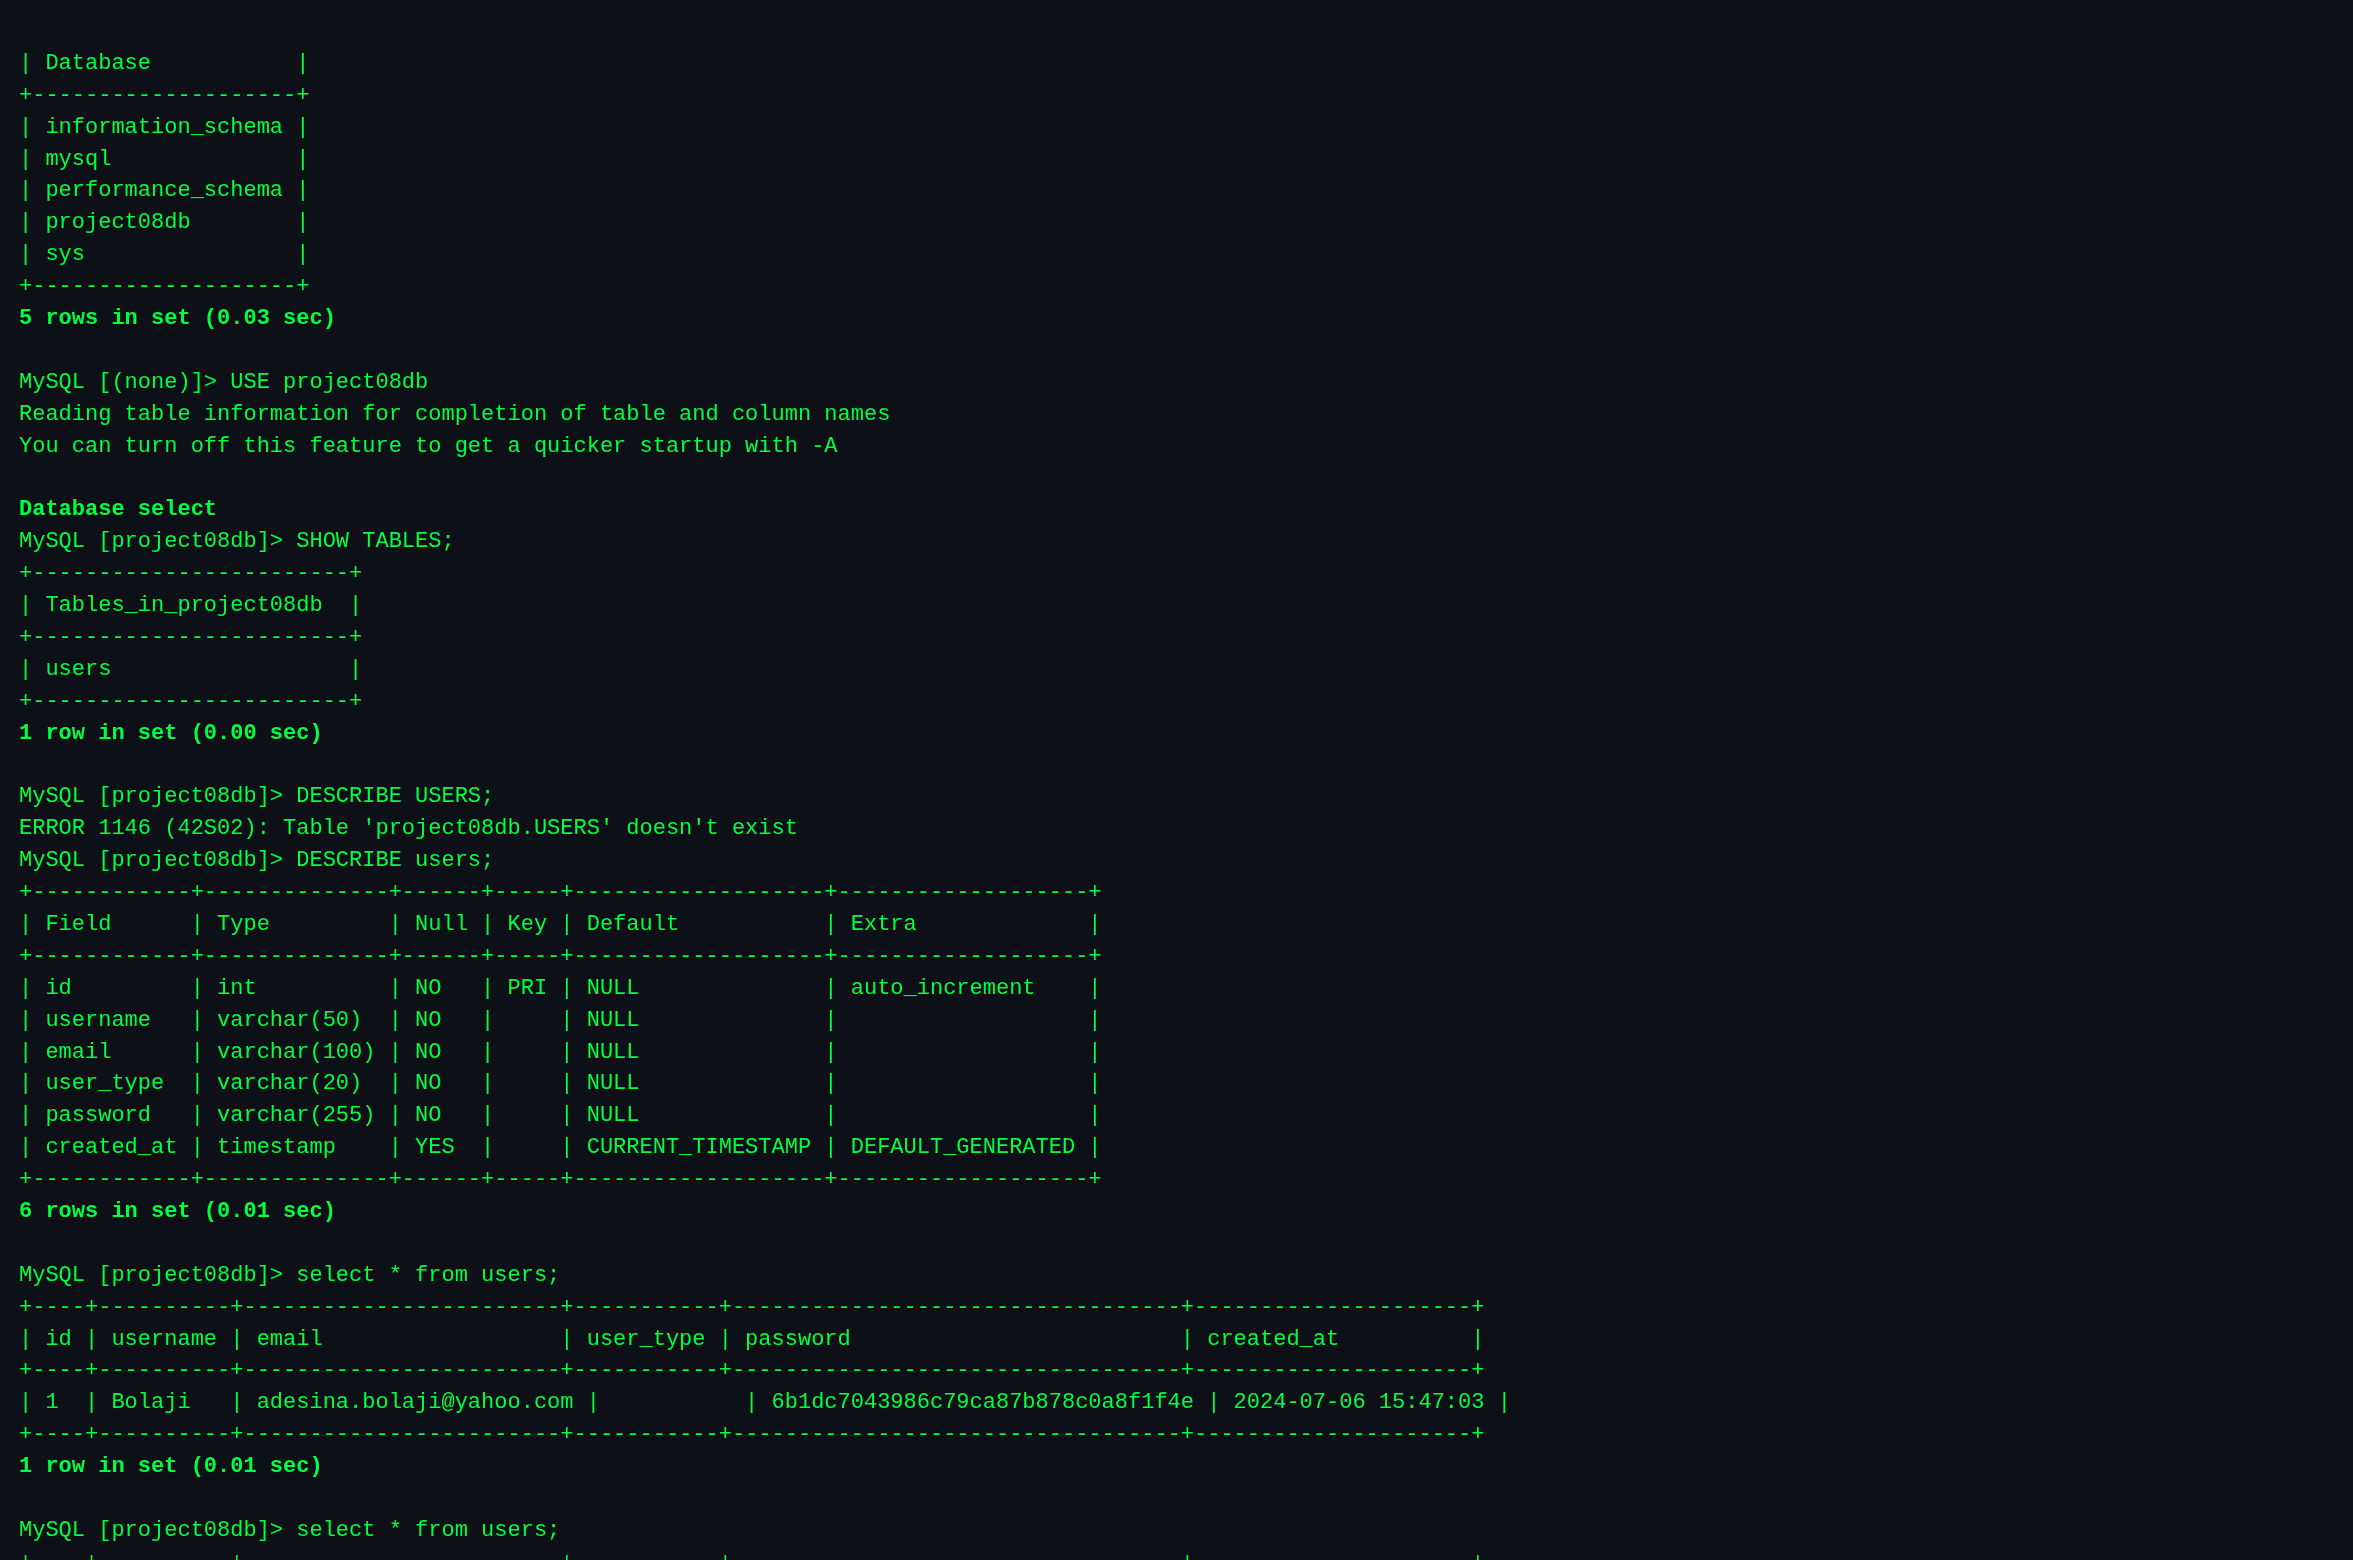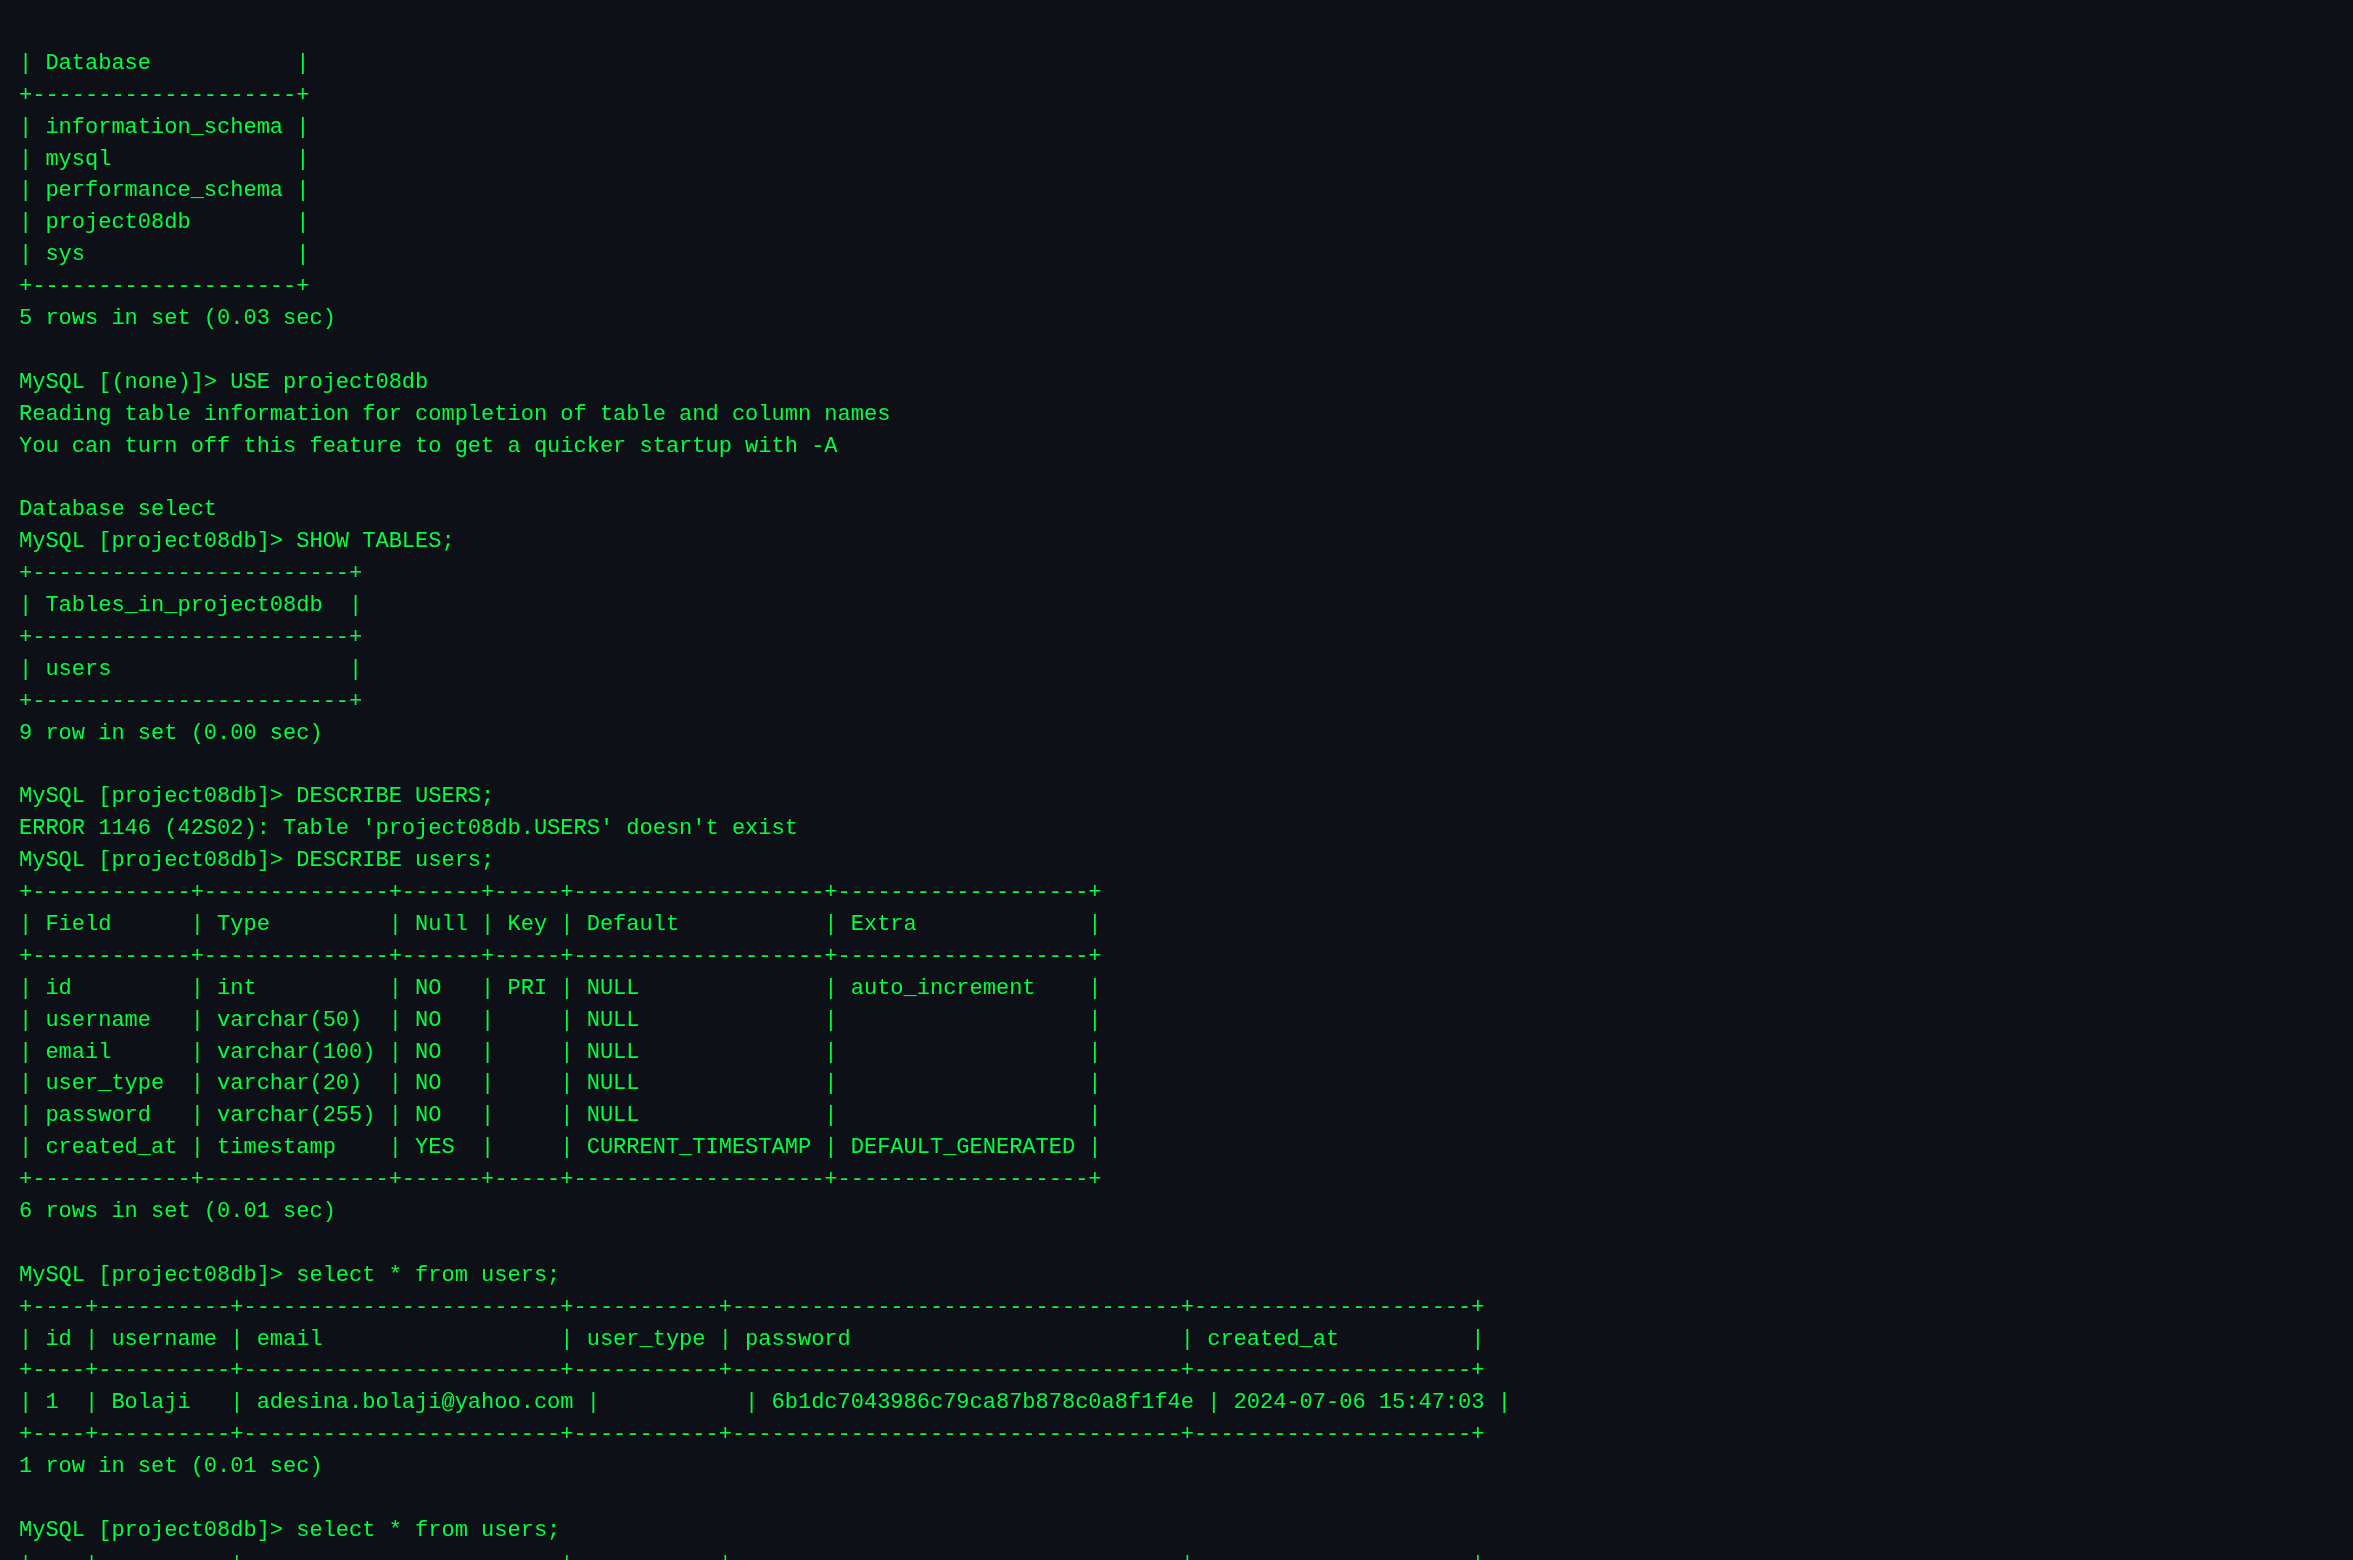--- a/index.html
+++ b/index.html
@@ -18,21 +18,21 @@
       min-height: 1561px;
       width: 2354px;
       overflow-x: hidden;
     }
 
     .terminal-content {
       white-space: pre;
     }
 
     .bold {
-      font-weight: normal;
+      font-weight: bold;
     }
   </style>
 </head>
 <body>
 
 <div class="terminal-content">
 <span>| Database           |
 +--------------------+
 | information_schema |
 | mysql              |
@@ -46,21 +46,21 @@
 Reading table information for completion of table and column names
 You can turn off this feature to get a quicker startup with -A
 
 <span class="bold">Database select</span>
 MySQL [project08db]&gt; SHOW TABLES;
 +------------------------+
 | Tables_in_project08db  |
 +------------------------+
 | users                  |
 +------------------------+
-<span class="bold">9 row in set (0.00 sec)</span>
+<span class="bold">1 row in set (0.00 sec)</span>
 
 MySQL [project08db]&gt; DESCRIBE USERS;
 ERROR 1146 (42S02): Table 'project08db.USERS' doesn't exist
 MySQL [project08db]&gt; DESCRIBE users;
 +------------+--------------+------+-----+-------------------+-------------------+
 | Field      | Type         | Null | Key | Default           | Extra             |
 +------------+--------------+------+-----+-------------------+-------------------+
 | id         | int          | NO   | PRI | NULL              | auto_increment    |
 | username   | varchar(50)  | NO   |     | NULL              |                   |
 | email      | varchar(100) | NO   |     | NULL              |                   |

